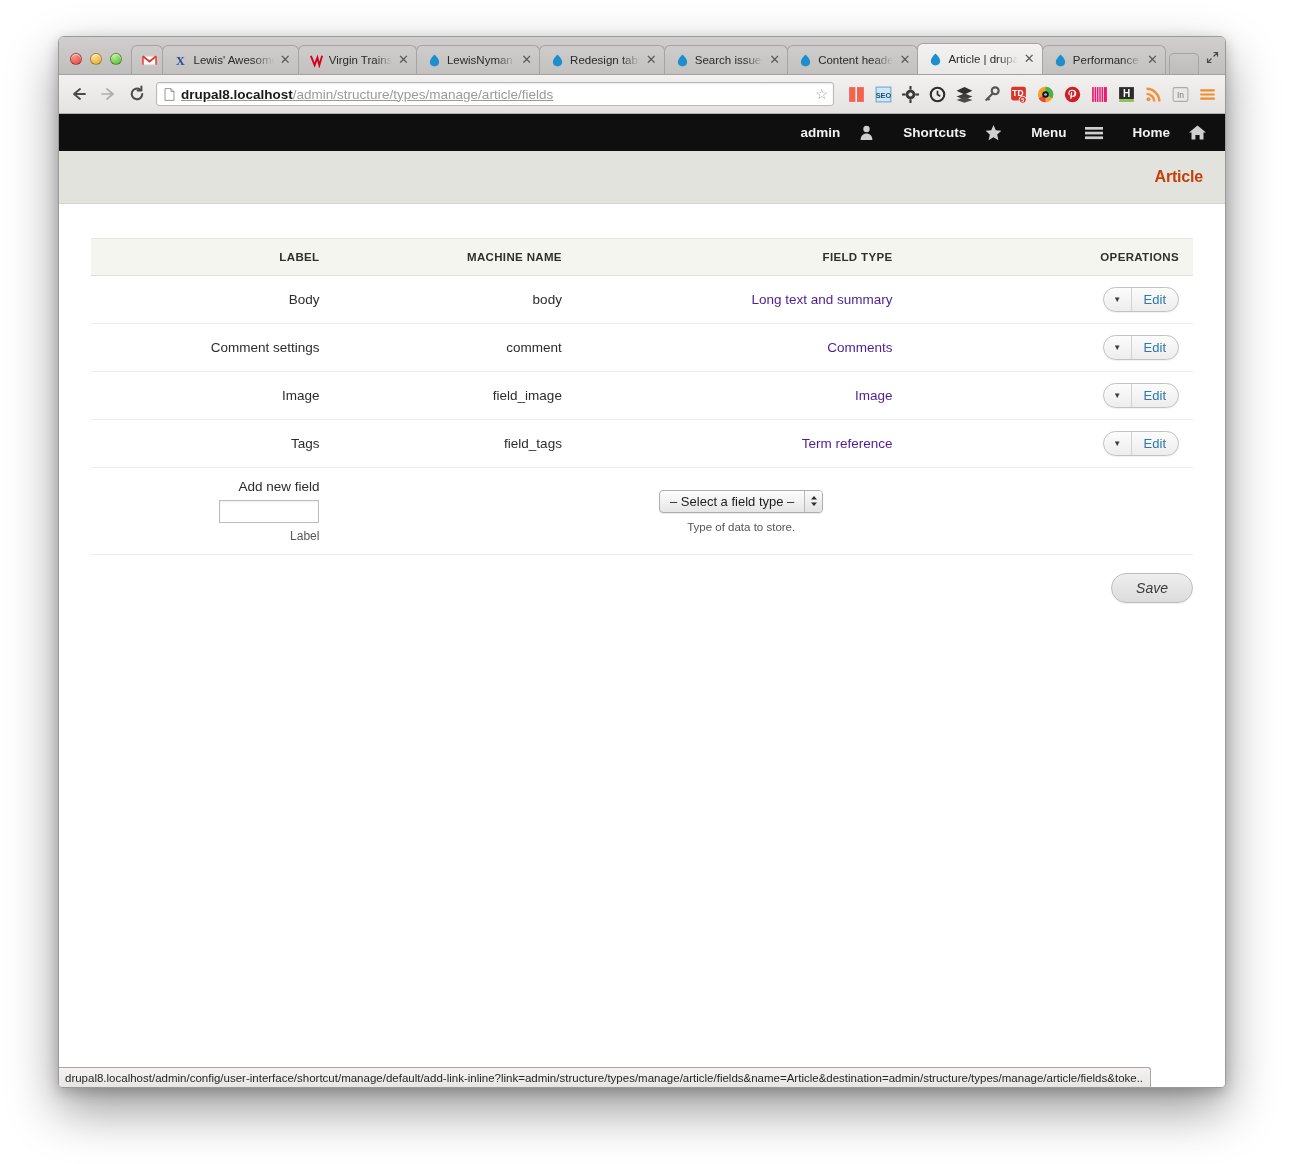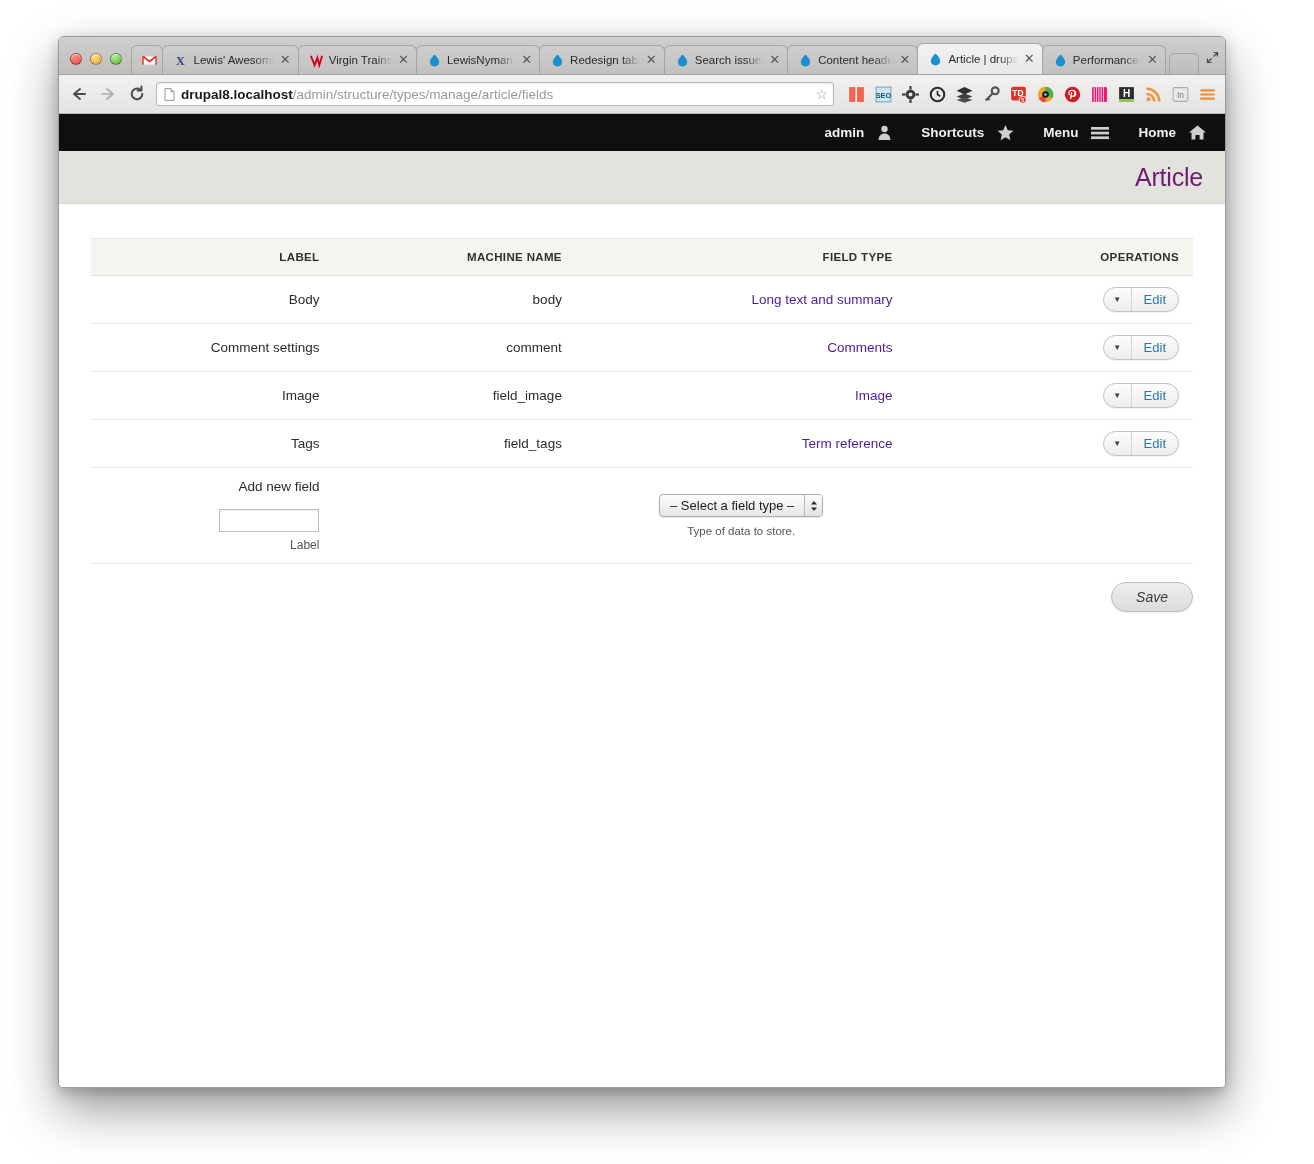--- a/index.html
+++ b/index.html
@@ -113,55 +113,55 @@
     border: 1px solid #b9b8b7;
     border-radius: 3px;
     display: flex; align-items: center;
     padding: 0 5px 0 7px;
     gap: 6px;
     box-shadow: inset 0 1px 2px rgba(0,0,0,0.09);
     min-width: 0;
   }
   .omnibox .urltext {
     flex: 1; font-size: 13.5px; color: #9b9a99;
-    white-space: nowrap; overflow: hidden;
+    white-space: nowrap; overflow: hidden; text-decoration: underline;
   }
   .omnibox .urltext b { color: #1a1a1a; font-weight: 700; }
   .star { color: #9d9c9b; font-size: 14px; flex: none; }
   .extbar { display: flex; align-items: center; gap: 8px; flex: none; padding-left: 4px; }
   .ext { width: 19px; height: 19px; flex: none; display: block; }
 
   
   .dtoolbar {
     height: 37px;
     background: #0f0f0f;
     display: flex; align-items: center;
     justify-content: flex-end;
     padding-right: 18px;
     gap: 28px;
   }
   .ditem {
-    display: flex; align-items: center; gap: 12px;
+    display: flex; align-items: center; gap: 18px;
     color: #f2f2f2; font-size: 13.5px; font-weight: 700;
   }
   .ditem svg { display: block; }
 
   
   .pagehead {
     background: #e3e3dd;
     height: 53px;
     display: flex; align-items: center; justify-content: flex-end;
     padding-right: 22px;
     border-bottom: 1px solid #d6d6cf;
   }
   .pagehead h1 {
     margin: 0;
-    font-size: 25px;
-    font-weight: 400;
-    color: #701a75;
+    font-size: 16px;
+    font-weight: 700;
+    color: #c2410c;
     letter-spacing: -0.2px;
   }
 
   
   .content {
     background: #ffffff;
     height: 100%;
     padding: 34px 32px 0 32px;
     direction: rtl;
   }
@@ -239,21 +239,21 @@
     padding: 0 10px; display: flex; align-items: center;
     font-size: 13px; color: #1d1d1d;
   }
   .selwrap .selarrows {
     width: 18px; border-left: 1px solid #b9b9b9;
     background: linear-gradient(#fbfbfb, #e2e2e2);
     display: flex; flex-direction: column; align-items: center; justify-content: center;
     gap: 2px; color: #2b2b2b;
   }
   .desc { font-size: 11.5px; color: #555; margin-top: 8px; text-align: center; }
-  .addlabel { font-size: 13.5px; color: #2c2c2c; margin-bottom: 15px; }
+  .addlabel { font-size: 13.5px; color: #2c2c2c; margin-bottom: 6px; }
   .addinput {
     width: 100px; height: 23px;
     border: 1px solid #bcbcbc;
     background: #fff;
     box-shadow: inset 0 1px 2px rgba(0,0,0,0.07);
     display: block; margin-left: auto;
   }
   .sublabel { font-size: 12px; color: #555; margin-top: 6px; text-align: right; }
 
   .saverow { padding: 18px 0 0 0; text-align: right; }
@@ -616,14 +616,15 @@
           </td>
         </tr>
       </tbody>
     </table>
 
     <div class="saverow">
       <span class="savebtn">Save</span>
     </div>
   </div>
 
+  <div class="statusbar">drupal8.localhost/admin/config/user-interface/shortcut/manage/default/add-link-inline?link=admin/structure/types/manage/article/fields&amp;name=Article&amp;destination=admin/structure/types/manage/article/fields&amp;toke..</div>
 
 </div>
 
 </body></html>

